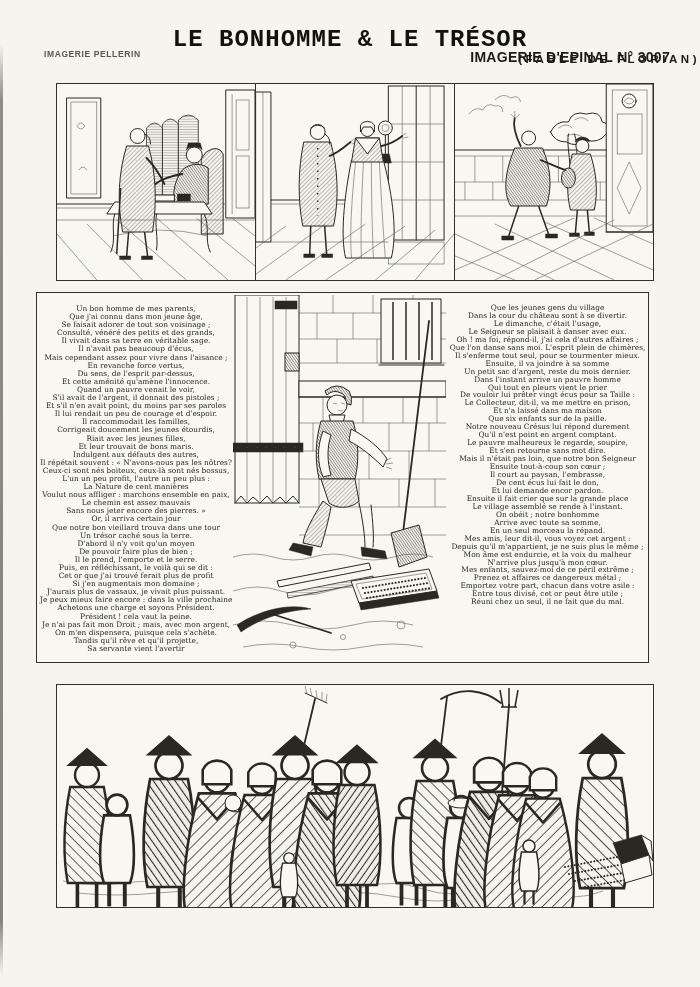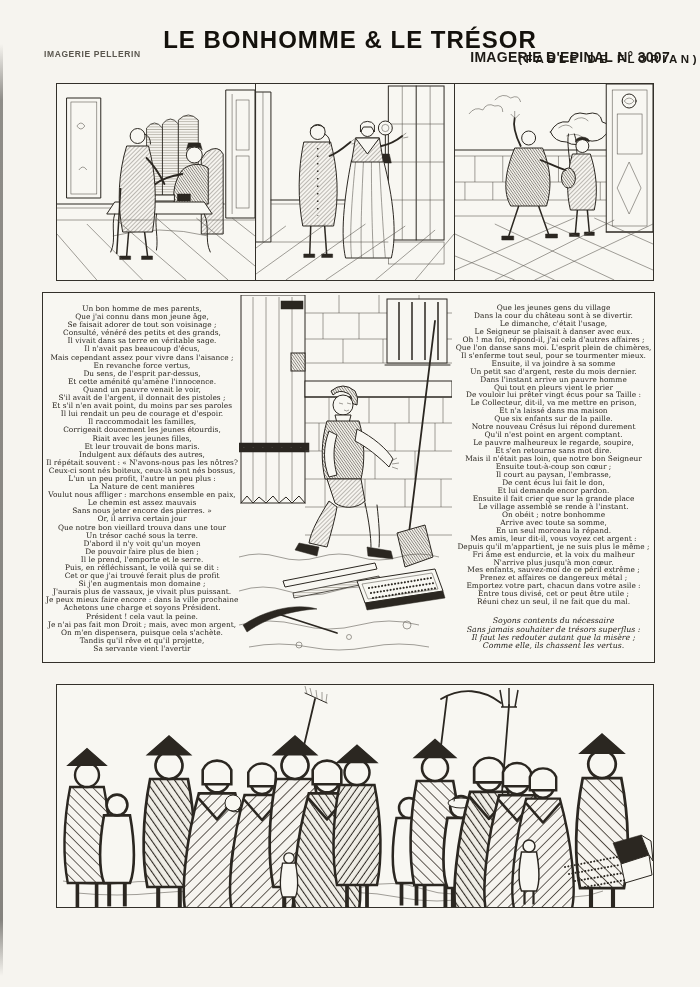--- a/index.html
+++ b/index.html
@@ -7,29 +7,29 @@
   body{background:#dedbd4;font-family:"DejaVu Serif",serif}
   .page{position:relative;width:700px;height:987px;background:#f6f4ef;overflow:hidden;color:#29251f}
   .scan-edge{position:absolute;left:0;top:44px;width:3px;height:932px;
     background:linear-gradient(180deg,rgba(40,38,34,0),rgba(40,38,34,.5) 6%,rgba(40,38,34,.55) 94%,rgba(40,38,34,0))}
   
   .pub-left{position:absolute;left:44px;top:49px;font-family:"Liberation Sans",sans-serif;
     font-size:8.5px;font-weight:700;letter-spacing:.6px;color:#5a564e}
   .pub-right{position:absolute;right:30px;top:49px;font-family:"Liberation Sans",sans-serif;
     font-size:14px;font-weight:bold;letter-spacing:.3px;color:#1d1a15}
   .title{position:absolute;left:0;right:0;top:26px;text-align:center;
-    font-family:Liberation Sans, sans-serif;font-weight:bold;font-size:24px;letter-spacing:1px;color:#14110c}
+    font-family:Liberation Mono, monospace;font-weight:bold;font-size:24px;letter-spacing:1px;color:#14110c}
   .subtitle{position:absolute;left:0;right:0;top:53px;text-align:right;
     font-family:"Liberation Sans",sans-serif;font-weight:600;font-size:11.5px;letter-spacing:3.5px;color:#1d1a15}
   
   .box{position:absolute;border:1.2px solid #33302a;background:#f8f7f2}
   .strip{left:56px;top:83px;width:598px;height:198px;display:flex}
   .panel{flex:1 1 0;border-right:1px solid #33302a;overflow:hidden}
   .panel:last-child{border-right:none}
-  .middle{left:42px;top:292px;width:613px;height:371px}
+  .middle{left:36px;top:292px;width:613px;height:371px}
   .bottom{left:56px;top:684px;width:598px;height:224px;overflow:hidden}
   .panel svg,.bottom svg,.center-illo svg{display:block;width:100%;height:100%}
   
   .verse-left{position:absolute;left:3px;top:12px;width:192px}
   .center-illo{position:absolute;left:196px;top:2px;width:213px;height:365px}
   .verse-right{position:absolute;left:411px;top:11px;width:199px}
   .vl{font-size:7.4px;line-height:8.1px;text-align:center;white-space:nowrap}
   .verse-right .vl{line-height:7.95px}
   .moral{margin-top:11px;font-style:italic}
   .moral .vl{font-size:7.8px;line-height:8.4px}
@@ -343,33 +343,27 @@
       <div class="vl">Il court au paysan, l'embrasse,</div>
       <div class="vl">De cent écus lui fait le don,</div>
       <div class="vl">Et lui demande encor pardon.</div>
       <div class="vl">Ensuite il fait crier que sur la grande place</div>
       <div class="vl">Le village assemblé se rende à l'instant.</div>
       <div class="vl">On obéit ; notre bonhomme</div>
       <div class="vl">Arrive avec toute sa somme,</div>
       <div class="vl">En un seul morceau la répand.</div>
       <div class="vl">Mes amis, leur dit-il, vous voyez cet argent :</div>
       <div class="vl">Depuis qu'il m'appartient, je ne suis plus le même ;</div>
-      <div class="vl">Fri âme est endurcie, et la voix du malheur</div>
+      <div class="vl">Mon âme est endurcie, et la voix du malheur</div>
       <div class="vl">N'arrive plus jusqu'à mon cœur.</div>
       <div class="vl">Mes enfants, sauvez-moi de ce péril extrême ;</div>
       <div class="vl">Prenez et affaires ce dangereux métal ;</div>
       <div class="vl">Emportez votre part, chacun dans votre asile :</div>
       <div class="vl">Entre tous divisé, cet or peut être utile ;</div>
       <div class="vl">Réuni chez un seul, il ne fait que du mal.</div>
-      <div class="moral">
-        <div class="vl">Soyons contents du nécessaire</div>
-        <div class="vl">Sans jamais souhaiter de trésors superflus :</div>
-        <div class="vl">Il faut les redouter autant que la misère ;</div>
-        <div class="vl">Comme elle, ils chassent les vertus.</div>
-      </div>
     </div>
   </section>
 
   <section class="box bottom">
     <svg viewBox="0 0 596 222" preserveAspectRatio="none" role="img" aria-label="Le village assemblé autour du trésor partagé">
       <path class="thin" d="M6,196 q30,6 60,2 t60,2 t60,0 t60,2 t60,0 t60,2 t60,0 t60,2 t60,0 M20,208 q40,4 80,0 t80,2 t80,0 t80,2 t80,0 t80,2"></path>
 
       <line class="ln2" x1="258" y1="14" x2="232" y2="124"></line>
       <line class="ln" x1="248" y1="8" x2="270" y2="18"></line>
       <path class="thin" d="M250,9 l-2,-8 M255,11 l-2,-8 M260,13 l-1,-8 M265,15 l0,-8 M269,17 l1,-8"></path>

